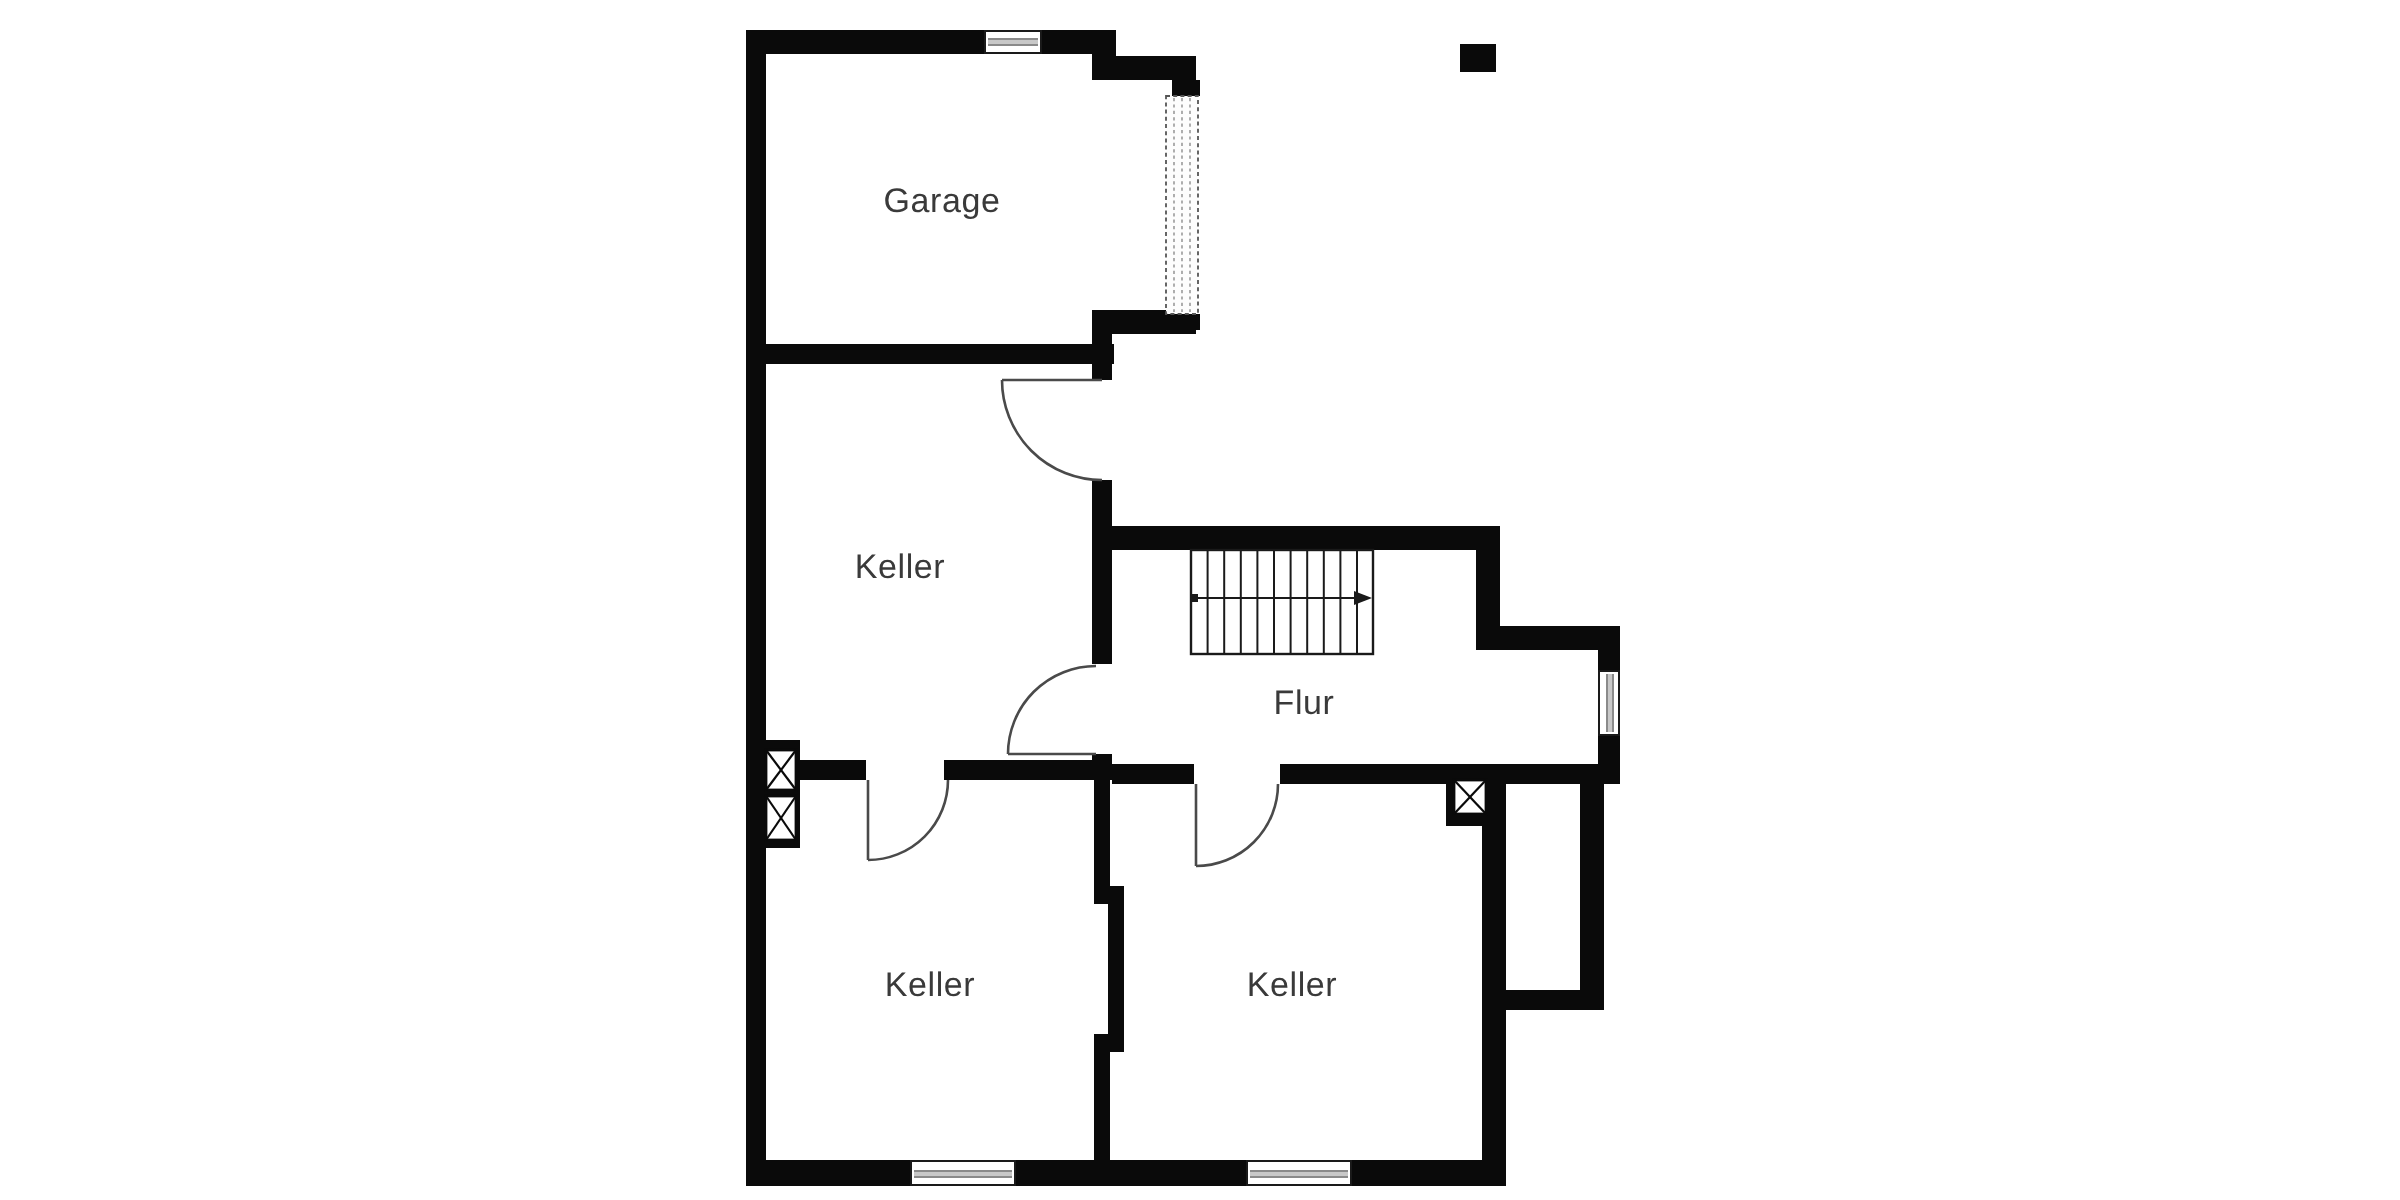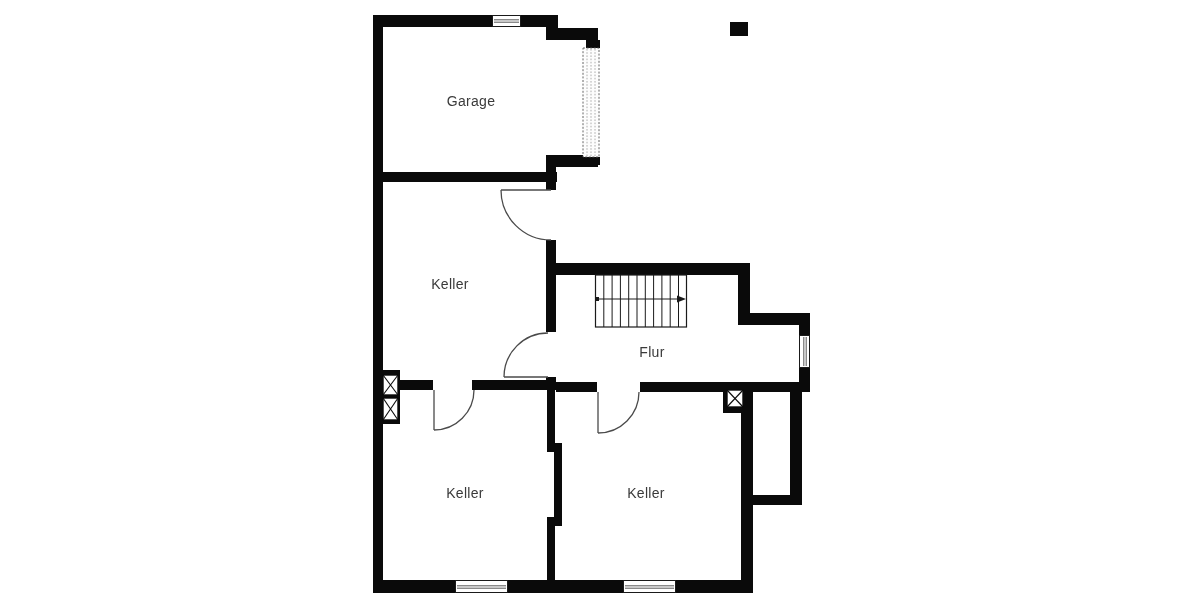--- a/index.html
+++ b/index.html
@@ -20,21 +20,21 @@
   .stair-tread{stroke:#1a1a1a;stroke-width:1;}
   .stair-walk{stroke:#1a1a1a;stroke-width:1;}
   .stair-arrow{fill:#1a1a1a;stroke:none;}
   .shaft-block{fill:var(--wall,#0a0a0a);stroke:none;}
   .shaft-box{fill:#ffffff;stroke:#0a0a0a;stroke-width:1.4;}
   .shaft-x{stroke:#0a0a0a;stroke-width:1.1;}
   .gdoor-frame{fill:#fdfdfd;stroke:#555555;stroke-width:0.9;stroke-dasharray:2,1.6;}
   .gdoor-line{stroke:#9a9a9a;stroke-width:0.8;stroke-dasharray:1.6,1.6;}
   .room-label{
     position:absolute;transform:translate(-50%,-50%);
-    font-size:14px;letter-spacing:.3px;color:var(--label-text,#3a3a3a);white-space:nowrap;
+    font-size:17px;letter-spacing:.3px;color:var(--label-text,#3a3a3a);white-space:nowrap;
   }
 </style>
 </head>
 <body>
 
 <div id="stage">
 
   <div class="wall" style="left:373px;top:15px;width:10px;height:578px;"></div>
   <div class="wall" style="left:373px;top:15px;width:119px;height:12px;"></div>
   <div class="wall" style="left:521px;top:15px;width:37px;height:12px;"></div>

